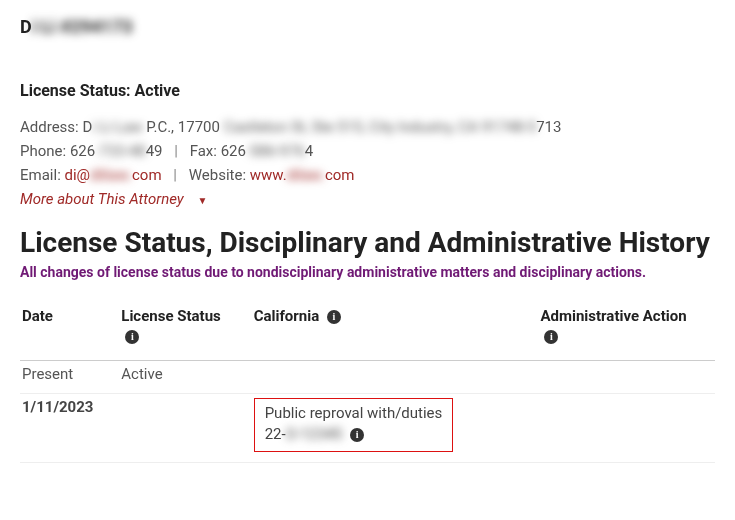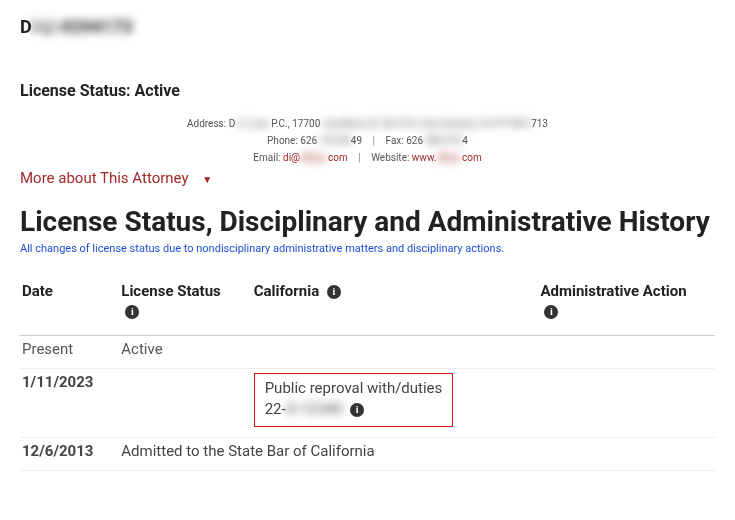--- a/index.html
+++ b/index.html
@@ -18,52 +18,53 @@
     margin-bottom: 4px;
   }
   .status-row {
     font-size: 16px;
     font-weight: 700;
     color: #222;
     margin-bottom: 18px;
     margin-top: 44px;
   }
   .info-line {
-    font-size: 10px;
+    font-size: 15px;
     color: #555;
     margin-bottom: 6px;
-    text-align: center;
   }
   .info-label { color: #555; }
   .sep { color: #888; margin: 0 8px; }
   a.redlink { color: #a02a28; text-decoration: none; }
   .more-row {
     margin-top: 4px;
     margin-bottom: 18px;
     font-size: 15px;
+    font-style: italic;
   }
   .more-row a { color: #a02a28; text-decoration: none; }
   .caret {
     display: inline-block;
     margin-left: 10px;
     font-size: 10px;
     color: #a02a28;
     vertical-align: middle;
   }
   h2.section-title {
     font-size: 28px;
     font-weight: 700;
     color: #222;
     margin: 12px 0 4px 0;
   }
   .section-desc {
-    font-size: 11px;
-    color: #1d4ed8;
+    font-size: 14px;
+    color: #701a75;
     margin-bottom: 16px;
     line-height: 1.35;
+    font-weight: bold;
   }
   table.history {
     width: 100%;
     border-collapse: collapse;
     font-size: 15px;
   }
   table.history th {
     text-align: left;
     font-weight: 700;
     color: #222;
@@ -171,18 +172,14 @@
         <div class="highlight-box">
           <div>Public reproval with/duties</div>
           <div>
             <span>22-</span><span class="blur">O-12345</span>
             <span class="info-icon">i</span>
           </div>
         </div>
       </td>
       <td></td>
     </tr>
-    <tr>
-      <td class="bold">12/6/2013</td>
-      <td colspan="3">Admitted to the State Bar of California</td>
-    </tr>
   </tbody>
 </table>
 
 </body></html>

